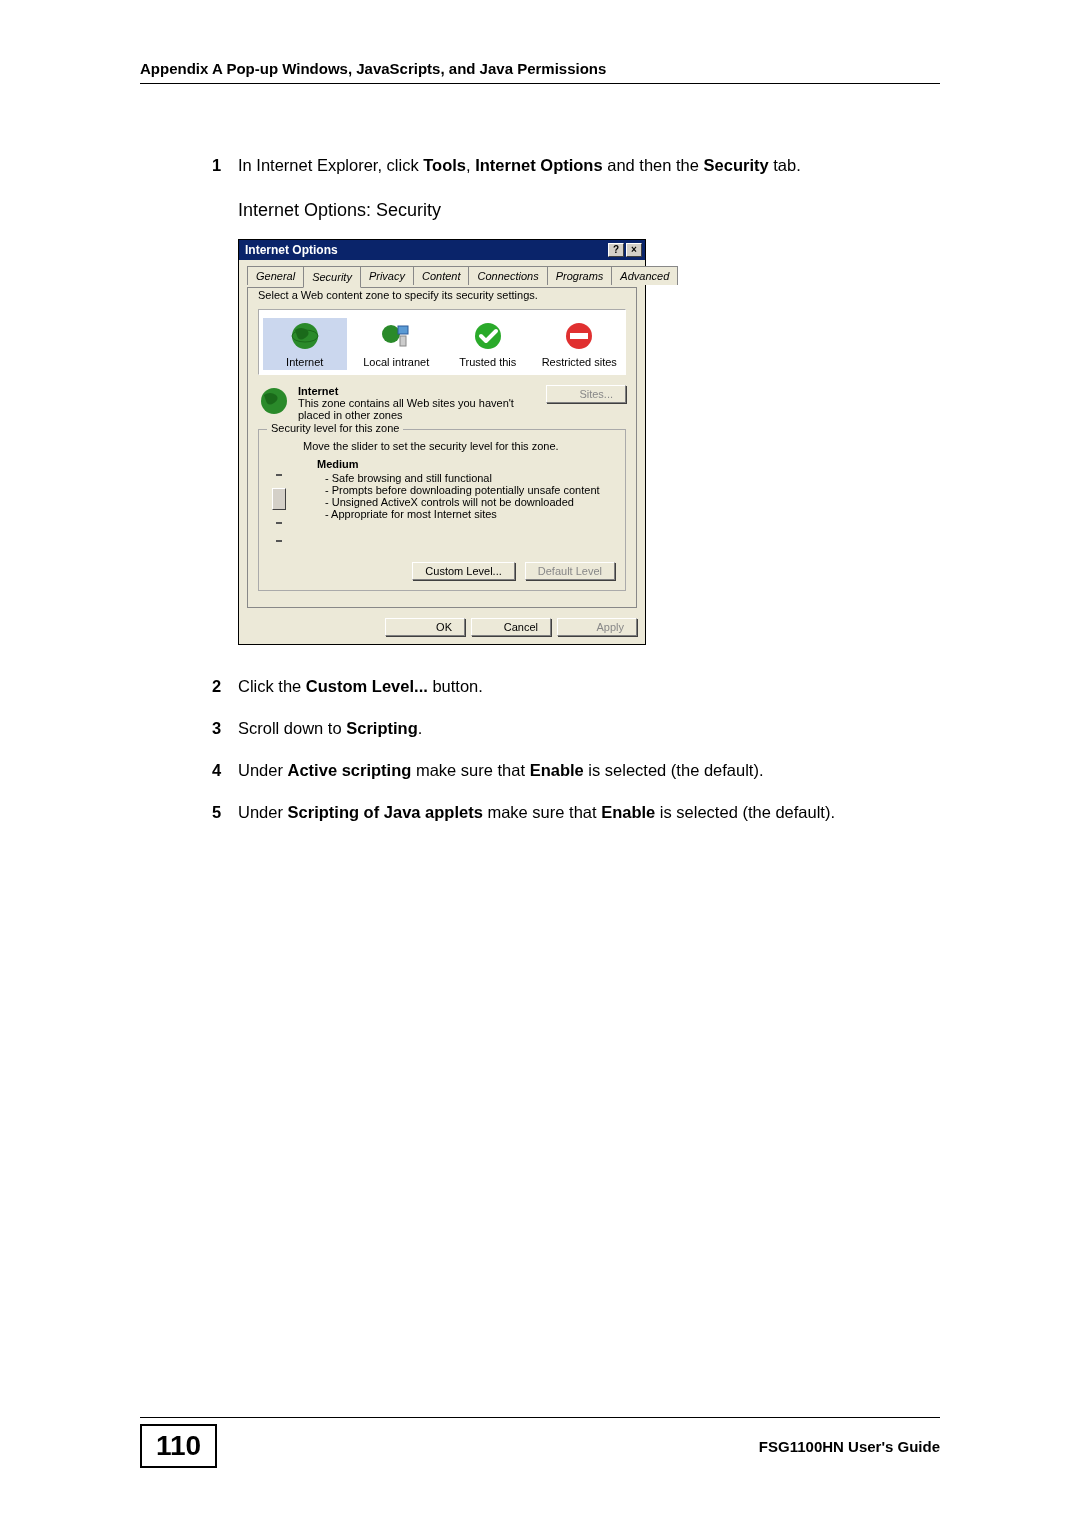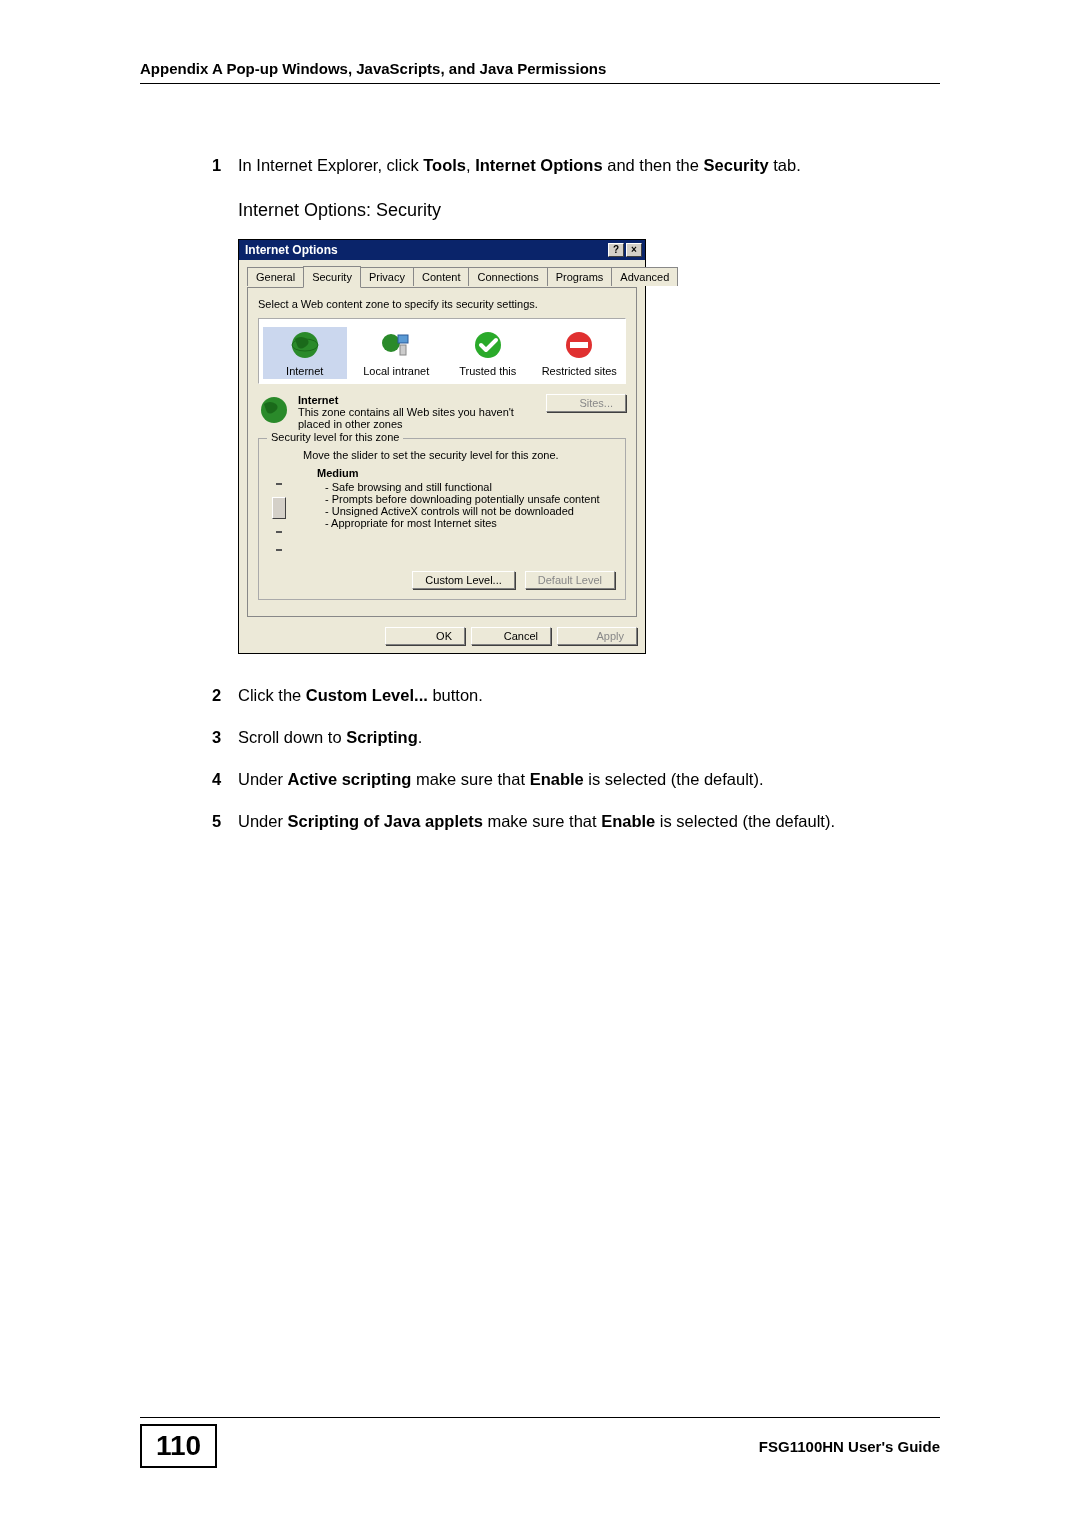--- a/index.html
+++ b/index.html
@@ -60,41 +60,41 @@
   .title-btn {
     width: 16px; height: 14px;
     background: #d4d0c8;
     border: 1px solid #fff;
     border-right-color: #404040; border-bottom-color: #404040;
     color: #000; font-size: 10px; font-weight: bold;
     display: flex; align-items: center; justify-content: center;
     line-height: 1;
   }
   .dialog-body { padding: 6px 8px 8px 8px; }
-  .tabs { display: flex; gap: 0; align-items: center; }
+  .tabs { display: flex; gap: 0; align-items: flex-start; font-style: italic; }
   .tab {
     padding: 3px 8px 3px 8px;
     border: 1px solid #888;
     border-bottom: none;
     background: #ece9d8;
     font-size: 11px;
     position: relative;
     margin-right: -1px;
   }
   .tab.active {
     background: #ece9d8;
     z-index: 2;
     padding-top: 4px;
     padding-bottom: 4px;
     margin-bottom: -1px;
     border-bottom: 1px solid #ece9d8;
   }
   .tab-panel {
     border: 1px solid #888;
-    padding: 10px 10px 10px 10px;
+    padding: 1px 10px 10px 10px;
     background: #ece9d8;
   }
   .zone-instruction { font-size: 11px; margin-bottom: 8px; }
   .zone-list {
     border: 1px inset #fff;
     background: #fff;
     padding: 8px 4px 4px 4px;
     display: flex;
     gap: 8px;
     margin-bottom: 10px;

